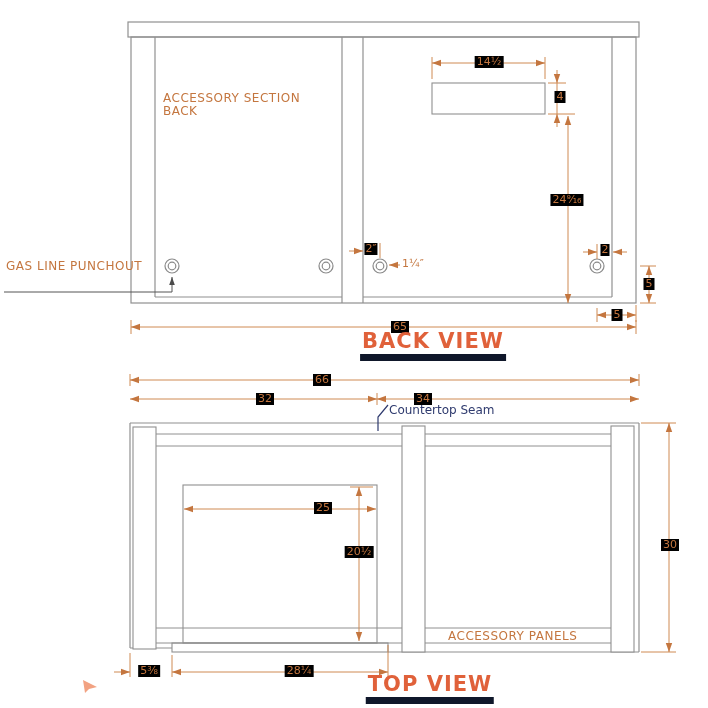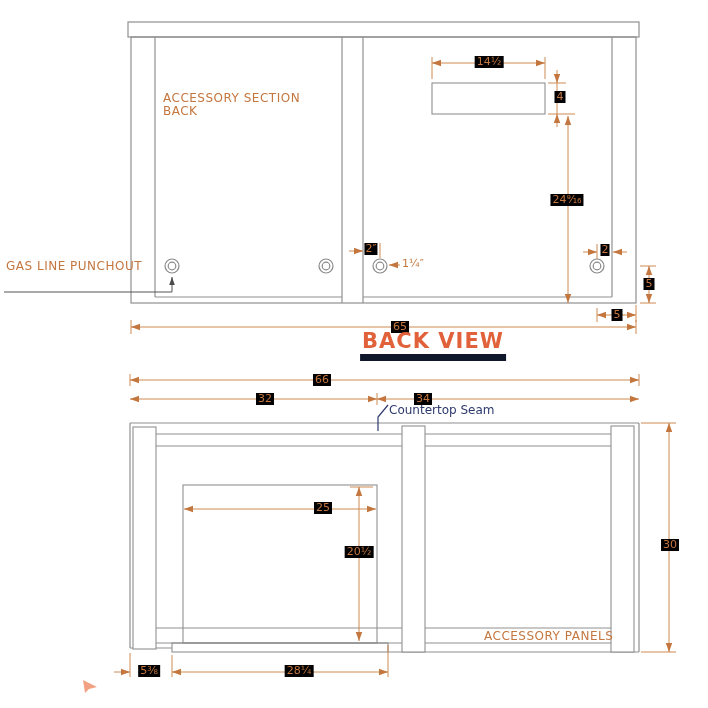--- a/index.html
+++ b/index.html
@@ -176,25 +176,26 @@
   <span class="dim" style="left:413px;top:264px;background:transparent;">1¼″</span>
   <span class="dim" style="left:605px;top:250px;padding:0 1px;">2</span>
   <span class="dim" style="left:649px;top:284px;">5</span>
   <span class="dim" style="left:617px;top:315px;">5</span>
   <span class="dim" style="left:400px;top:327px;">65</span>
 
   <div class="title" style="left:433px;top:345px;">BACK VIEW</div>
 
   <div class="seam-lbl" style="left:389px;top:404px;">Countertop Seam</div>
 
-  <div class="lbl" style="left:448px;top:630px;white-space:nowrap;margin-left:36px;">ACCESSORY PANELS</div>
+  <div class="lbl" style="left:448px;top:630px;white-space:nowrap;">ACCESSORY PANELS</div>
 
   <span class="dim" style="left:322px;top:380px;text-align:center;">66</span>
   <span class="dim" style="left:265px;top:399px;">32</span>
   <span class="dim" style="left:423px;top:399px;">34</span>
   <span class="dim" style="left:670px;top:545px;">30</span>
   <span class="dim" style="left:293px;top:508px;margin-left:30px;">25</span>
   <span class="dim" style="left:359px;top:552px;">20½</span>
   <span class="dim" style="left:299px;top:671px;">28¼</span>
   <span class="dim" style="left:149px;top:671px;">5⅜</span>
 
+  <div class="title" style="left:430px;top:688px;">TOP VIEW</div>
 
 </div>
 
 </body></html>

